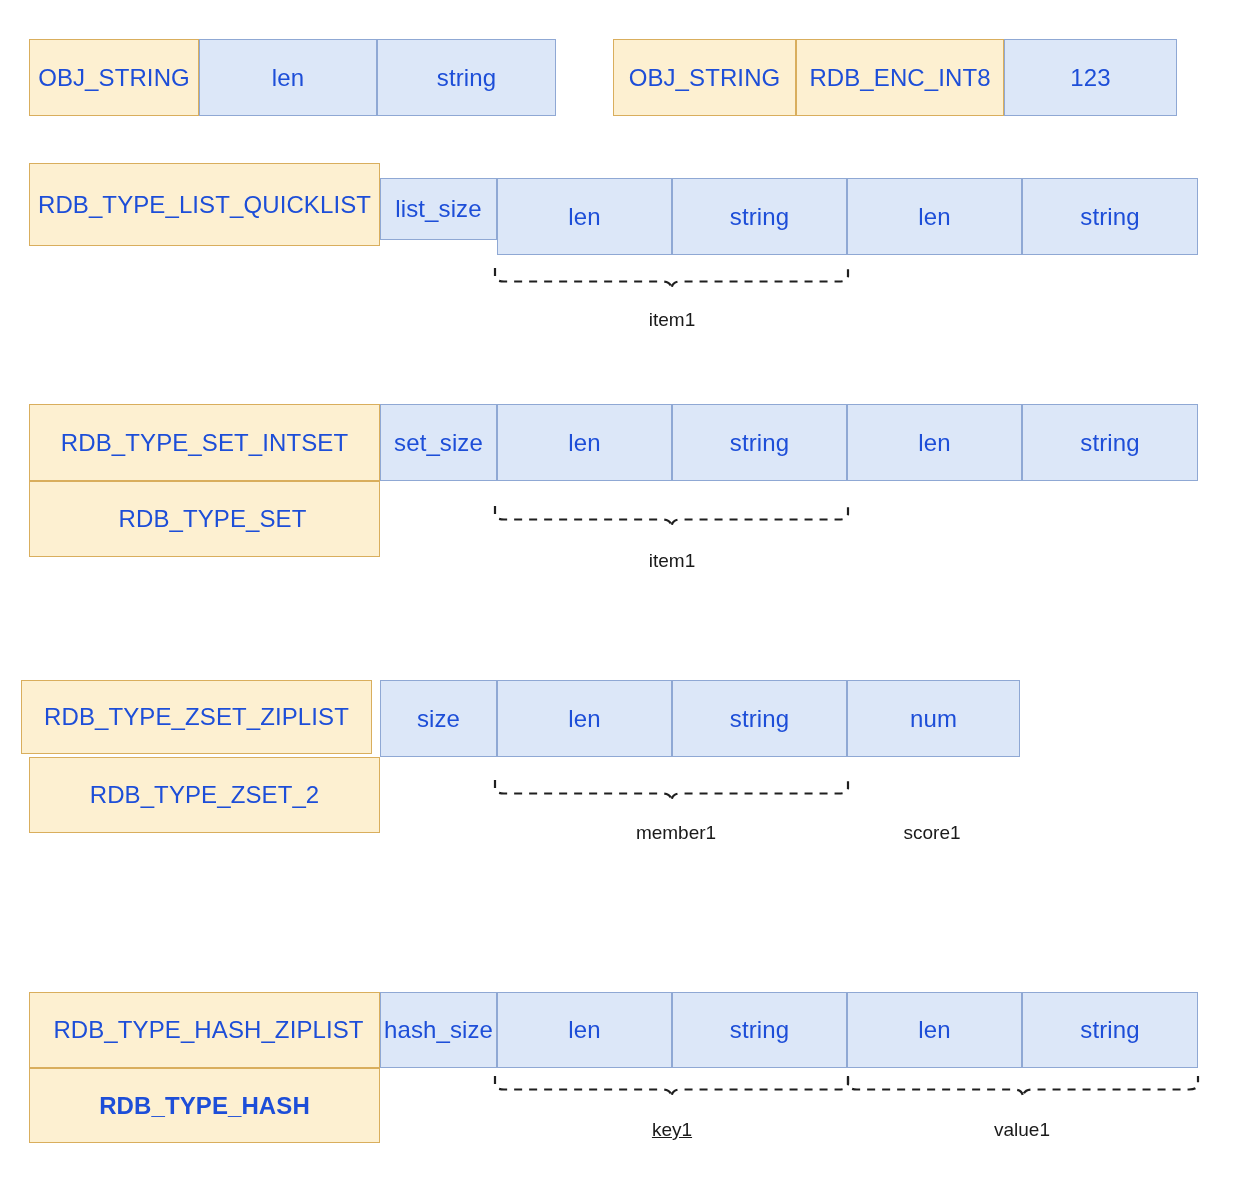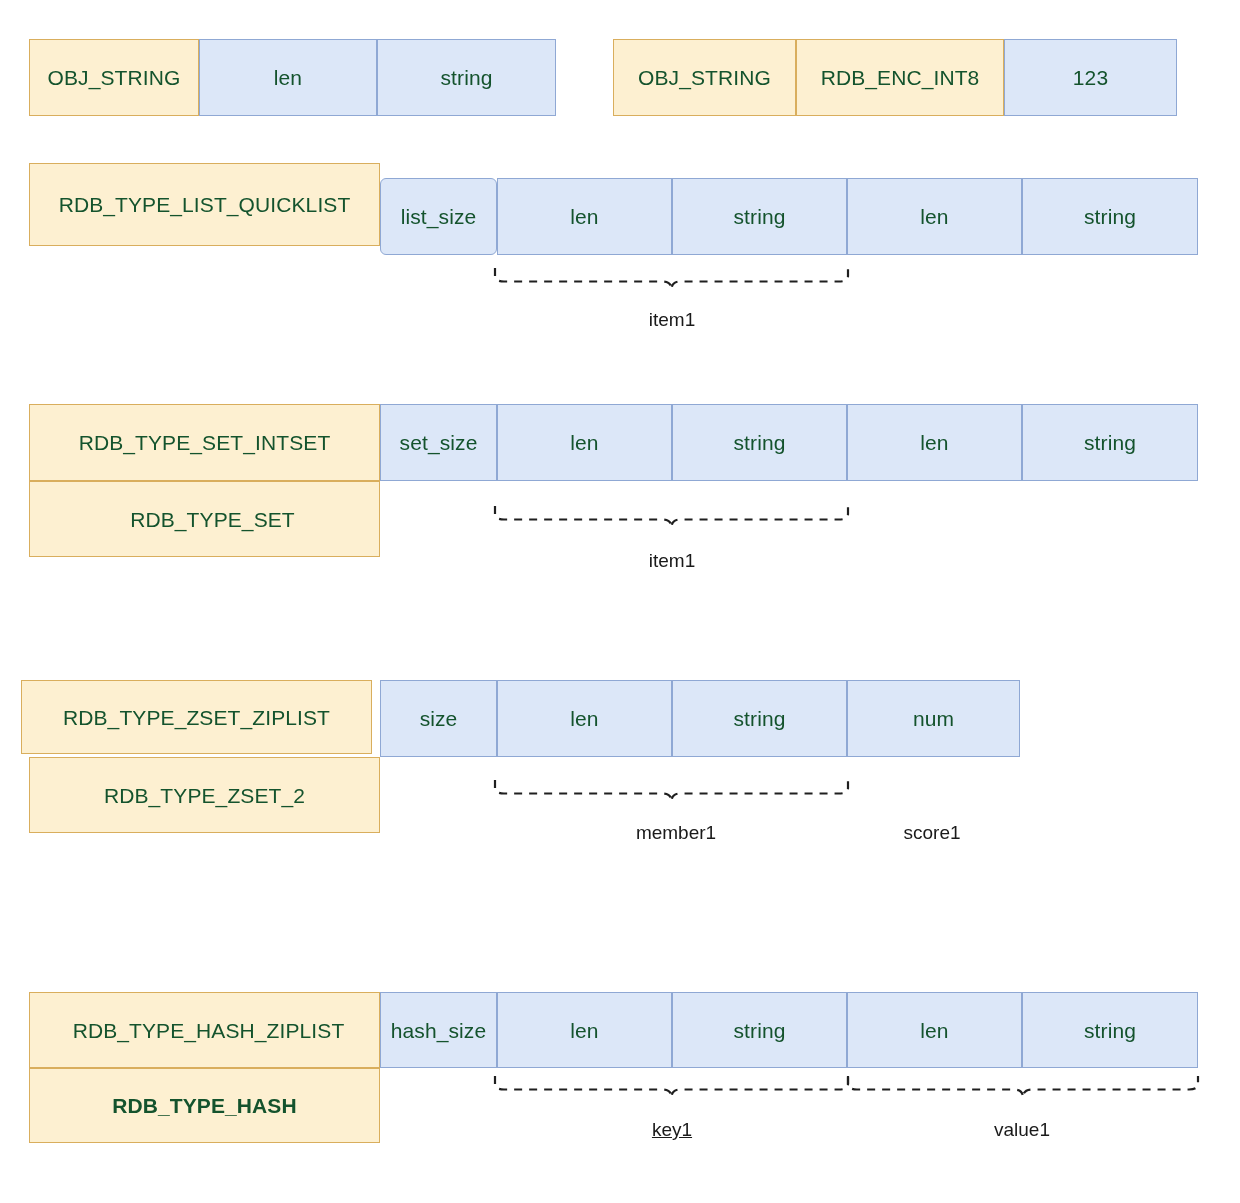--- a/index.html
+++ b/index.html
@@ -19,22 +19,22 @@
     left: 0; top: 0;
     width: 1240px;
     height: 1203px;
   }
   .cell {
     position: absolute;
     box-sizing: border-box;
     display: flex;
     align-items: center;
     justify-content: center;
-    font-size: 21px;
-    color: #14532d;
+    font-size: 24px;
+    color: #1d4ed8;
     letter-spacing: 0.1px;
     white-space: nowrap;
     line-height: 1;
     text-align: center;
   }
   .cell-yellow {
     background: #fdf0d1;
     border: 1.6px solid #d9ae5d;
   }
   .cell-blue {
@@ -68,21 +68,21 @@
 <body>
 
 <div id="canvas">
     <div class="cell cell-yellow" style="left: 29px; top: 39px; width: 170px; height: 77px;">OBJ_STRING</div>
     <div class="cell cell-blue" style="left: 199px; top: 39px; width: 178px; height: 77px;">len</div>
     <div class="cell cell-blue" style="left: 377px; top: 39px; width: 179px; height: 77px;">string</div>
     <div class="cell cell-yellow" style="left: 613px; top: 39px; width: 183px; height: 77px;">OBJ_STRING</div>
     <div class="cell cell-yellow" style="left: 796px; top: 39px; width: 208px; height: 77px;">RDB_ENC_INT8</div>
     <div class="cell cell-blue" style="left: 1004px; top: 39px; width: 173px; height: 77px;">123</div>
     <div class="cell cell-yellow" style="left: 29px; top: 163px; width: 351px; height: 83px;">RDB_TYPE_LIST_QUICKLIST</div>
-    <div class="cell cell-blue" style="left: 380px; top: 178px; width: 117px; height: 77px; border-radius: 6px;">list_size</div>
+    <div class="cell cell-blue" style="left: 380px; top: 178px; width: 117px; height: 62px;">list_size</div>
     <div class="cell cell-blue" style="left: 497px; top: 178px; width: 175px; height: 77px;">len</div>
     <div class="cell cell-blue" style="left: 672px; top: 178px; width: 175px; height: 77px;">string</div>
     <div class="cell cell-blue" style="left: 847px; top: 178px; width: 175px; height: 77px;">len</div>
     <div class="cell cell-blue" style="left: 1022px; top: 178px; width: 176px; height: 77px;">string</div>
     <svg class="brace-svg" width="357" height="34" style="left: 493px; top: 266px;">
       <path d="M 2,2 L 2,10.1 Q 2,15.5 11,15.5 L 169.5,15.5 Q 178.5,15.5 178.5,23.599999999999998 Q 178.5,15.5 187.5,15.5 L 346,15.5 Q 355,15.5 355,10.1 L 355,2"></path>
     </svg>
     <div class="brace-label" style="left: 522px; top: 310px; width: 300px;">item1</div>
     <div class="cell cell-yellow" style="left: 29px; top: 404px; width: 351px; height: 77px;">RDB_TYPE_SET_INTSET</div>
     <div class="cell cell-yellow" style="left: 29px; top: 481px; width: 351px; height: 76px; padding-left: 16px;">RDB_TYPE_SET</div>

